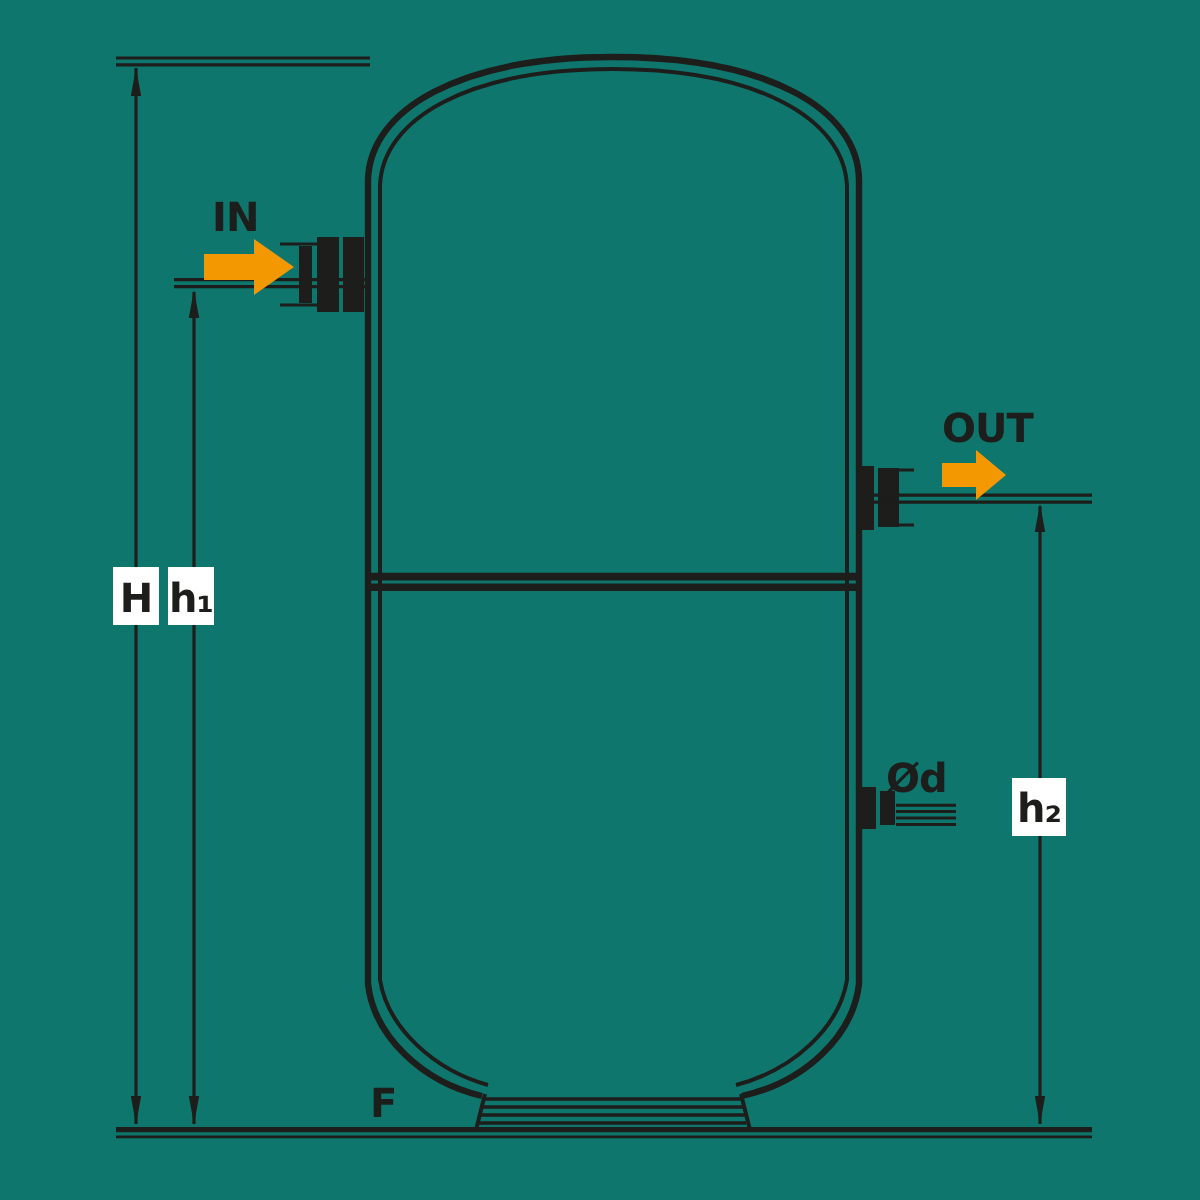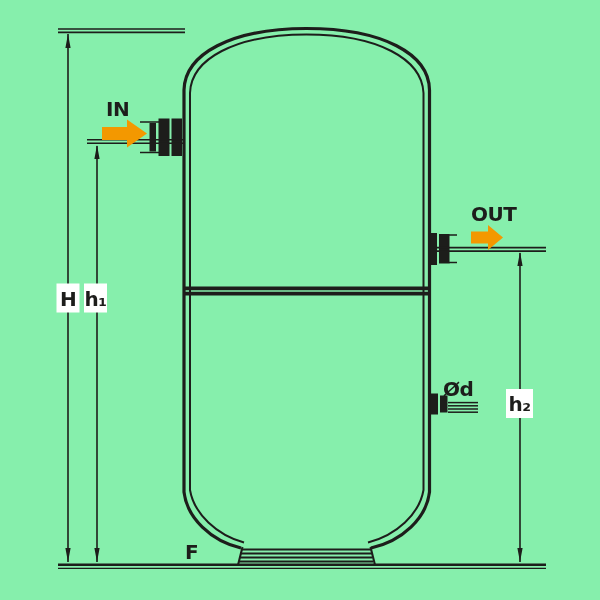--- a/index.html
+++ b/index.html
@@ -7,21 +7,21 @@
     padding: 0;
     width: 600px;
     height: 600px;
     background: #ffffff;
     font-family: "DejaVu Sans", sans-serif;
   }
   .stage {
     position: relative;
     width: 600px;
     height: 600px;
-    background: #86efac;
+    background: #0f766e;
     overflow: hidden;
   }
   svg { display: block; }
   .ln   { stroke: #1d1d1b; fill: none; }
   .fillb{ fill: #1d1d1b; stroke: none; }
   .lbl {
     font-family: "DejaVu Sans", sans-serif;
     font-weight: bold;
     font-size: 20px;
     fill: #1d1d1b;

